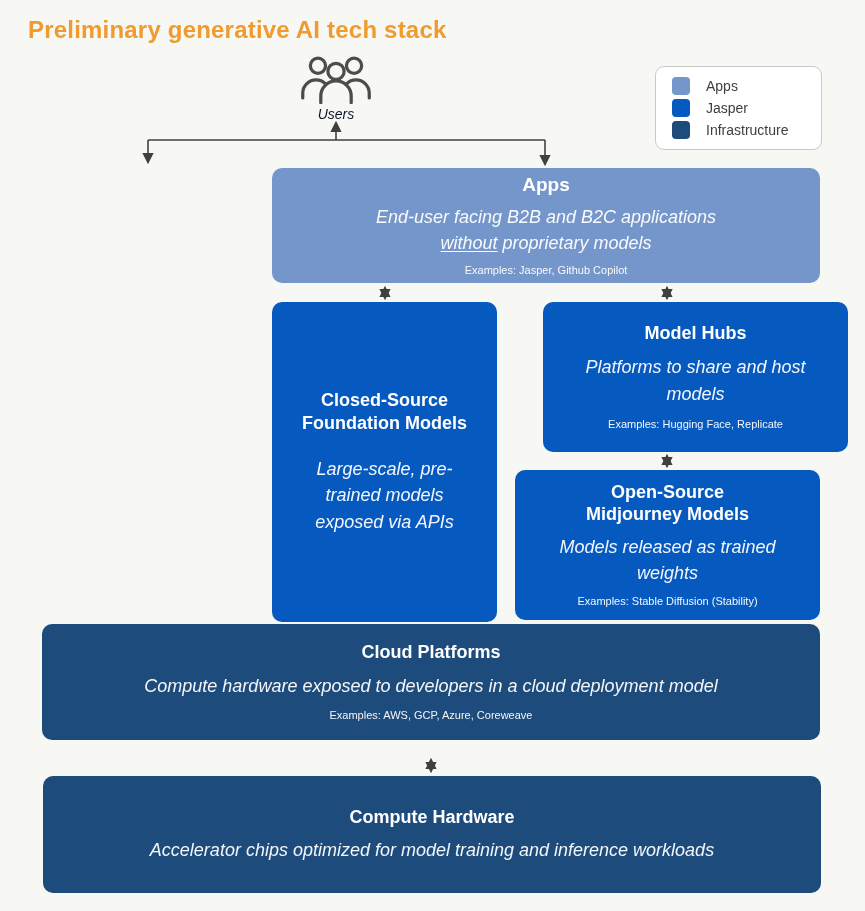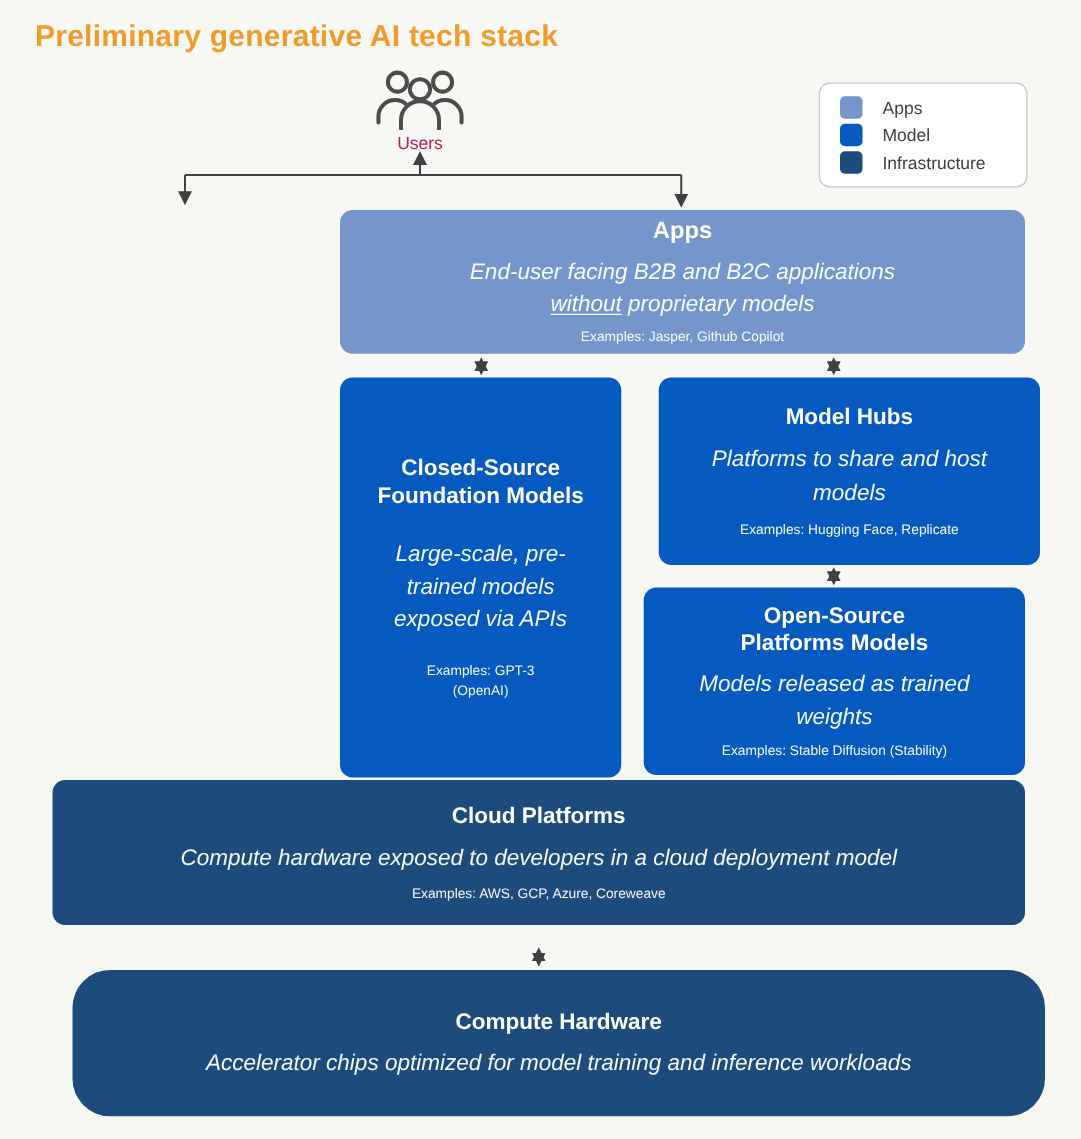--- a/index.html
+++ b/index.html
@@ -13,21 +13,21 @@
 
   .page-title {
     position: absolute; left: 28px; top: 16px;
     font-size: 24px; font-weight: bold; color: #f09b2e;
     letter-spacing: 0.2px;
   }
 
   
   .users-wrap { position: absolute; left: 296px; top: 54px; width: 80px; text-align: center; }
   .users-wrap svg { display: block; margin: 0 auto; }
-  .users-label { margin-top: 2px; font-size: 14px; color: #be185d; }
+  .users-label { margin-top: 2px; font-size: 14px; color: #0f172a; font-style: italic; }
 
   
   .legend {
     position: absolute; left: 655px; top: 66px; width: 167px; height: 84px;
     background: #ffffff; border: 1px solid #c9c9c9; border-radius: 9px;
     box-sizing: border-box; padding: 10px 16px;
     display: flex; flex-direction: column; justify-content: space-between;
   }
   .legend-row { display: flex; align-items: center; gap: 16px; }
   .swatch { width: 18px; height: 18px; border-radius: 4px; flex: 0 0 auto; }
@@ -51,24 +51,24 @@
 
   .box-title { font-weight: bold; font-size: 18px; line-height: 1.25; white-space: pre-line; }
   .t-lg .box-title { font-size: 19px; }
   .box-desc { font-style: italic; font-size: 18px; line-height: 1.45; white-space: pre-line; color: rgba(255,255,255,0.95); }
   .box-examples { font-size: 11px; line-height: 1.4; white-space: pre-line; color: rgba(255,255,255,0.95); }
   .u { text-decoration: underline; text-underline-offset: 2px; }
 
   #box-end-to-end { left: 42px;  top: 166px; width: 215px; height: 456px; gap: 26px; }
   #box-apps       { left: 272px; top: 168px; width: 548px; height: 115px; gap: 7px; }
   #box-closed     { left: 272px; top: 302px; width: 225px; height: 320px; gap: 22px; text-align: center; }
-  #box-hubs       { left: 527px; top: 302px; width: 305px; height: 150px; gap: 10px; }
+  #box-hubs       { left: 543px; top: 302px; width: 305px; height: 150px; gap: 10px; }
   #box-open       { left: 515px; top: 470px; width: 305px; height: 150px; gap: 8px; }
   #box-cloud      { left: 42px;  top: 624px; width: 778px; height: 116px; gap: 9px; }
-  #box-compute    { left: 58px;  top: 776px; width: 778px; height: 117px; gap: 9px; border-radius: 30px; }
+  #box-compute    { left: 43px;  top: 776px; width: 778px; height: 117px; gap: 9px; }
 
   #box-end-to-end .box-desc { max-width: 160px; }
 </style>
 </head>
 <body>
 
 <div class="page">
 
   <div class="page-title">Preliminary generative AI tech stack</div>
 
@@ -87,21 +87,21 @@
     <div class="users-label">Users</div>
   </div>
 
   <div class="legend">
     <div class="legend-row">
       <span class="swatch sw-apps"></span>
       <span class="legend-label">Apps</span>
     </div>
     <div class="legend-row">
       <span class="swatch sw-models"></span>
-      <span class="legend-label">Model</span>
+      <span class="legend-label">Jasper</span>
     </div>
     <div class="legend-row">
       <span class="swatch sw-infra"></span>
       <span class="legend-label">Infrastructure</span>
     </div>
   </div>
 
   <svg class="connectors" width="865" height="911" viewBox="0 0 865 911">
     <defs>
       <marker id="arrow" viewBox="0 0 10 10" refX="8" refY="5" markerWidth="7" markerHeight="7" orient="auto-start-reverse">
@@ -130,33 +130,31 @@
 </span><span class="u">without</span><span> proprietary models</span></div>
     <div class="box-examples">Examples: Jasper, Github Copilot</div>
   </div>
 
   <div id="box-closed" class="box mid">
     <div class="box-title">Closed-Source
 Foundation Models</div>
     <div class="box-desc">Large-scale, pre-
 trained models
 exposed via APIs</div>
-    <div class="box-examples">Examples: GPT-3
-(OpenAI)</div>
   </div>
 
   <div id="box-hubs" class="box mid">
     <div class="box-title">Model Hubs</div>
     <div class="box-desc">Platforms to share and host models</div>
     <div class="box-examples">Examples: Hugging Face, Replicate</div>
   </div>
 
   <div id="box-open" class="box mid">
     <div class="box-title">Open-Source
-Platforms Models</div>
+Midjourney Models</div>
     <div class="box-desc">Models released as trained weights</div>
     <div class="box-examples">Examples: Stable Diffusion (Stability)</div>
   </div>
 
   <div id="box-cloud" class="box dark">
     <div class="box-title">Cloud Platforms</div>
     <div class="box-desc">Compute hardware exposed to developers in a cloud deployment model</div>
     <div class="box-examples">Examples: AWS, GCP, Azure, Coreweave</div>
   </div>
 

